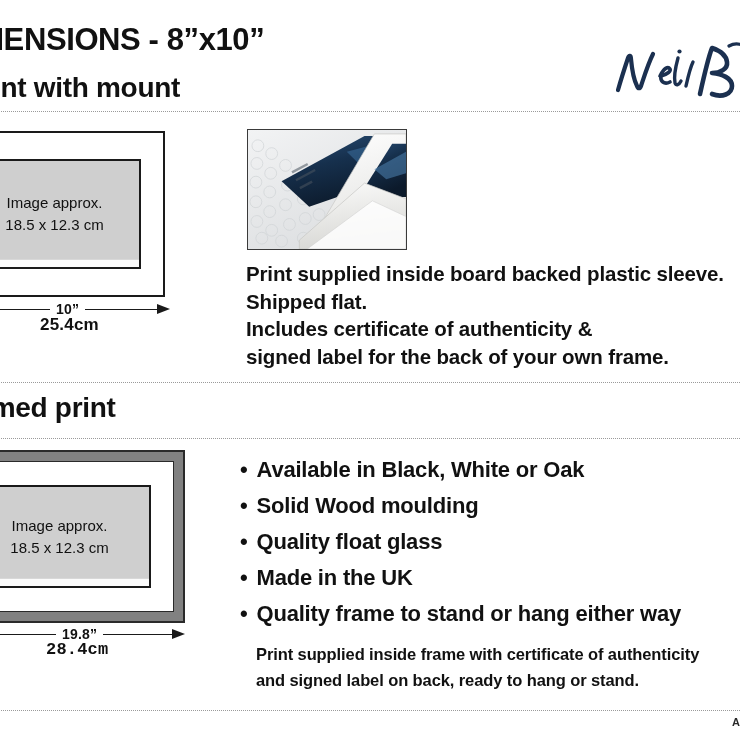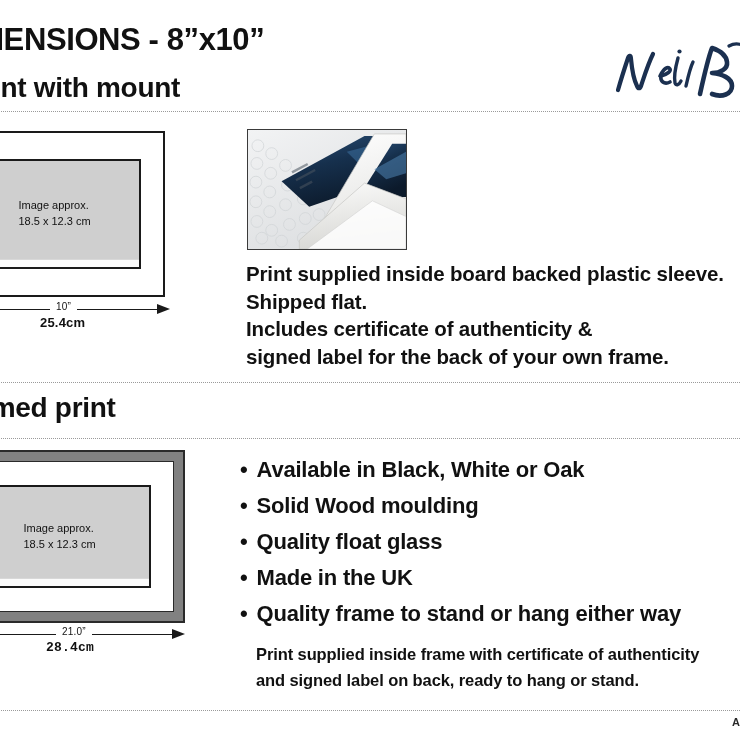--- a/index.html
+++ b/index.html
@@ -97,24 +97,24 @@
   .mount-window .sig-strip {
     position: absolute;
     left: 0; right: 0; bottom: 0;
     height: 7px;
     background: #fbfbfb;
     border-top: 1px solid #d8d8d8;
   }
   .window-label {
     position: relative;
     z-index: 2;
-    font-size: 11px;
+    font-size: 15px;
     font-weight: 400;
     line-height: 1.45;
-    text-align: left;
+    text-align: center;
     color: #111111;
     padding-left: 4px;
   }
 
   
   .frame-diagram {
     position: absolute;
     left: -70px;
     top: 450px;
     width: 255px;
@@ -169,31 +169,31 @@
     top: 0.5px;
     right: 0;
     width: 0; height: 0;
     border-top: 5.5px solid transparent;
     border-bottom: 5.5px solid transparent;
     border-left: 13px solid #1a1a1a;
   }
   .dim .dim-inch {
     position: absolute;
     top: -2px;
-    font-size: 10px;
-    font-weight: 400;
+    font-size: 14px;
+    font-weight: 700;
     background: #ffffff;
     padding: 0 6px;
     color: #111111;
     letter-spacing: 0.2px;
   }
   .dim .dim-cm {
     position: absolute;
     top: 12px;
-    font-size: 13px;
+    font-size: 17px;
     font-weight: 700;
     color: #111111;
     letter-spacing: 0.2px;
   }
   .dim.dim-mount { left: -60px; top: 303px; width: 230px; }
   .dim.dim-mount .dim-inch { left: 110px; }
   .dim.dim-mount .dim-cm   { left: 100px; }
   .dim.dim-frame { left: -70px; top: 628px; width: 255px; }
   .dim.dim-frame .dim-inch { left: 126px; }
   .dim.dim-frame .dim-cm   { left: 116px; font-family: Liberation Mono, monospace; }
@@ -400,21 +400,21 @@
           <span>Image approx.</span><br>
           <span>18.5 x 12.3 cm</span>
         </div>
       </div>
     </div>
   </div>
 
   <div class="dim dim-frame">
     <div class="rule"></div>
     <div class="arrowhead"></div>
-    <div class="dim-inch">21.0”</div>
+    <div class="dim-inch">19.8”</div>
     <div class="dim-cm">28.4cm</div>
   </div>
 
   <ul class="frame-bullets">
     <li>Available in Black, White or Oak</li>
     <li>Solid Wood moulding</li>
     <li>Quality float glass</li>
     <li>Made in the UK</li>
     <li>Quality frame to stand or hang either way</li>
   </ul>

